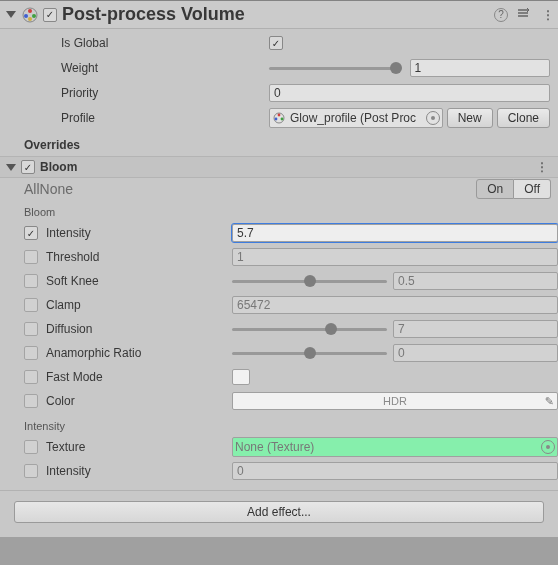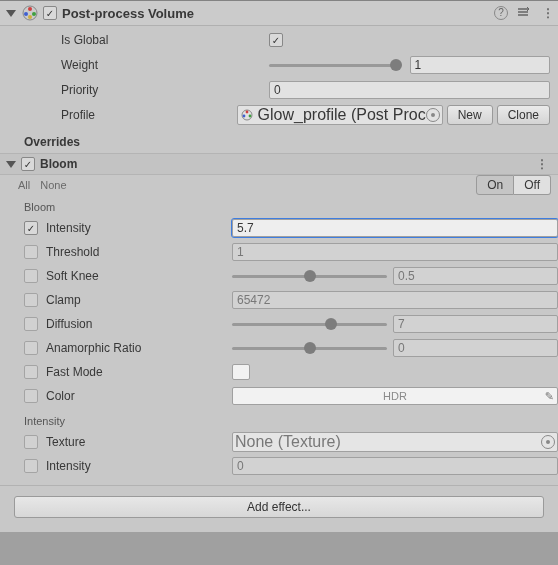--- a/index.html
+++ b/index.html
@@ -30,21 +30,21 @@
     display: inline-block;
   }
   .chk {
     width: 14px; height: 14px;
     border: 1px solid #888; background: #d9d9d9; border-radius: 2px;
     display: inline-flex; align-items: center; justify-content: center;
     font-size: 10px; color: #333; flex-shrink: 0;
   }
   .chk.off { color: transparent; }
   .chk.disabled { opacity: 0.55; }
-  .title { font-weight: bold; font-size: 13px; margin-left: 5px; flex: 1; }
+  .title { font-weight: bold; font-size: 18px; margin-left: 5px; flex: 1; }
   .content { padding: 0 8px 0 24px; }
   .row { display: flex; align-items: center; min-height: 22px; margin: 3px 0; }
   .label { width: 208px; padding-left: 0; margin-left: 37px; }
   .field { flex: 1; display: flex; align-items: center; gap: 4px; }
   .textfield {
     flex: 1; height: 18px; padding: 0 4px;
     border: 1px solid #a0a0a0; border-radius: 2px;
     background: #e2e2e2; color: #383838; font-size: 12px;
   }
   .textfield.focused { outline: 1px solid #3e7de0; background: #eeeeee; }
@@ -54,41 +54,41 @@
   .slider-thumb {
     position: absolute; top: 50%; width: 12px; height: 12px;
     background: #7d7d7d; border-radius: 50%; transform: translate(-50%, -50%);
   }
   .slider-num { width: 42px; margin-left: 6px; }
   .objfield {
     flex: 1; display: flex; align-items: center;
     border: 1px solid #a0a0a0; border-radius: 2px;
     background: #e2e2e2; height: 20px; padding: 0 2px; overflow: hidden;
   }
-  .objfield .objlabel { flex: 1; white-space: nowrap; overflow: hidden; font-size: 16px; }
+  .objfield .objlabel { flex: 1; white-space: nowrap; overflow: hidden; font-size: 12px; }
   .objfield .target {
     width: 14px; height: 14px; border-radius: 50%; border: 1px solid #888;
     display: flex; align-items: center; justify-content: center; flex-shrink: 0;
   }
   .objfield .target::after { content:""; width:4px; height:4px; background:#888; border-radius:50%; }
   .btn {
     height: 20px; padding: 0 10px;
     background: linear-gradient(#eaeaea,#d4d4d4);
     border: 1px solid #9a9a9a; border-radius: 3px;
     font-size: 12px; color: #333; cursor: default;
   }
   .section-label { font-weight: bold; font-size: 12px; padding: 6px 0 4px 24px; }
   .overrides-bar {
     display: flex; align-items: center;
     padding: 3px 6px;
     background: #c3c3c3; border-top: 1px solid #b4b4b4; border-bottom: 1px solid #b4b4b4;
   }
   .overrides-bar .title2 { font-weight: bold; margin-left: 5px; flex:1; }
   .kebab { color:#666; font-weight:bold; padding:0 4px; }
-  .allnone { display:flex; gap:10px; padding: 3px 0 3px 18px; color:#6a6a6a; font-size:11px; }
+  .allnone { display:flex; padding: 3px 0 3px 24px; color:#6a6a6a; font-size:14px; }
   .onoff { margin-left:auto; display:flex; padding-right:7px;justify-content:space-between; }
   .onoff .seg {
     padding: 2px 10px; border:1px solid #9a9a9a; background:#e0e0e0; font-size:12px;
   }
   .onoff .seg.first { border-radius:3px 0 0 3px; }
   .onoff .seg.last { border-radius:0 3px 3px 0; border-left:none; }
   .onoff .seg.active { background:#c5c5c5; }
   .mini-head { font-size: 11px; color:#555; padding: 6px 0 2px 24px; }
   .checkcell { width: 22px; display:flex; justify-content:flex-start; }
   .bloomrow { display:flex; align-items:center; min-height:22px; margin:2px 0; padding-left: 24px; }
@@ -288,21 +288,21 @@
   </div>
 
   <div class="mini-head">Intensity</div>
 
   <div>
     <div class="bloomrow">
       <div class="checkcell">
           <span class="chk off disabled">✓</span>
         </div>
       <div class="plabel disabled">Texture</div>
-      <div class="objfield" style="background:#e5e5e5">
+      <div class="objfield" style="background:#86efac">
         <span class="objlabel" style="color:#787878">None (Texture)</span>
         <span class="target"></span>
       </div>
     </div>
     <div class="bloomrow" style="margin-bottom:8px;">
       <div class="checkcell">
           <span class="chk off disabled">✓</span>
         </div>
       <div class="plabel disabled">Intensity</div>
       <input class="textfield disabled" value="0" style="">

